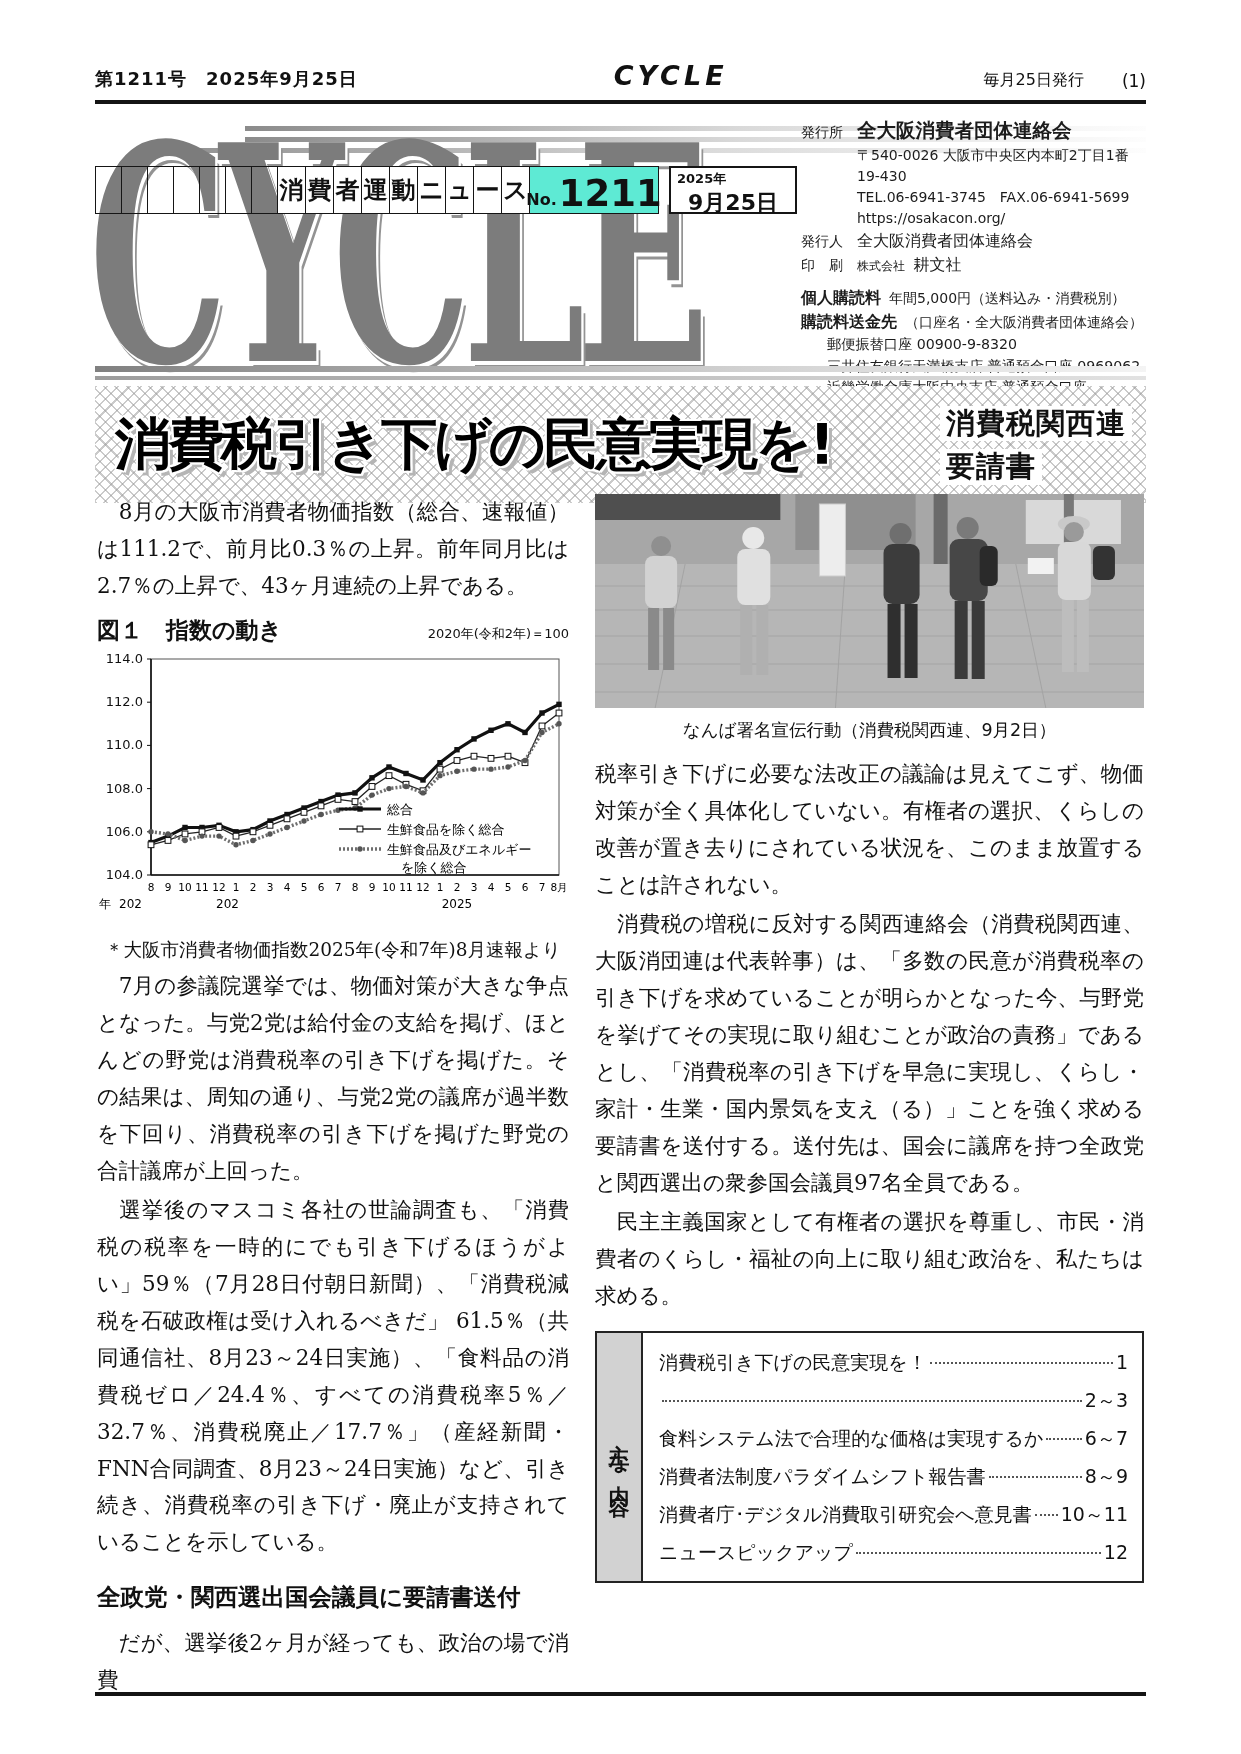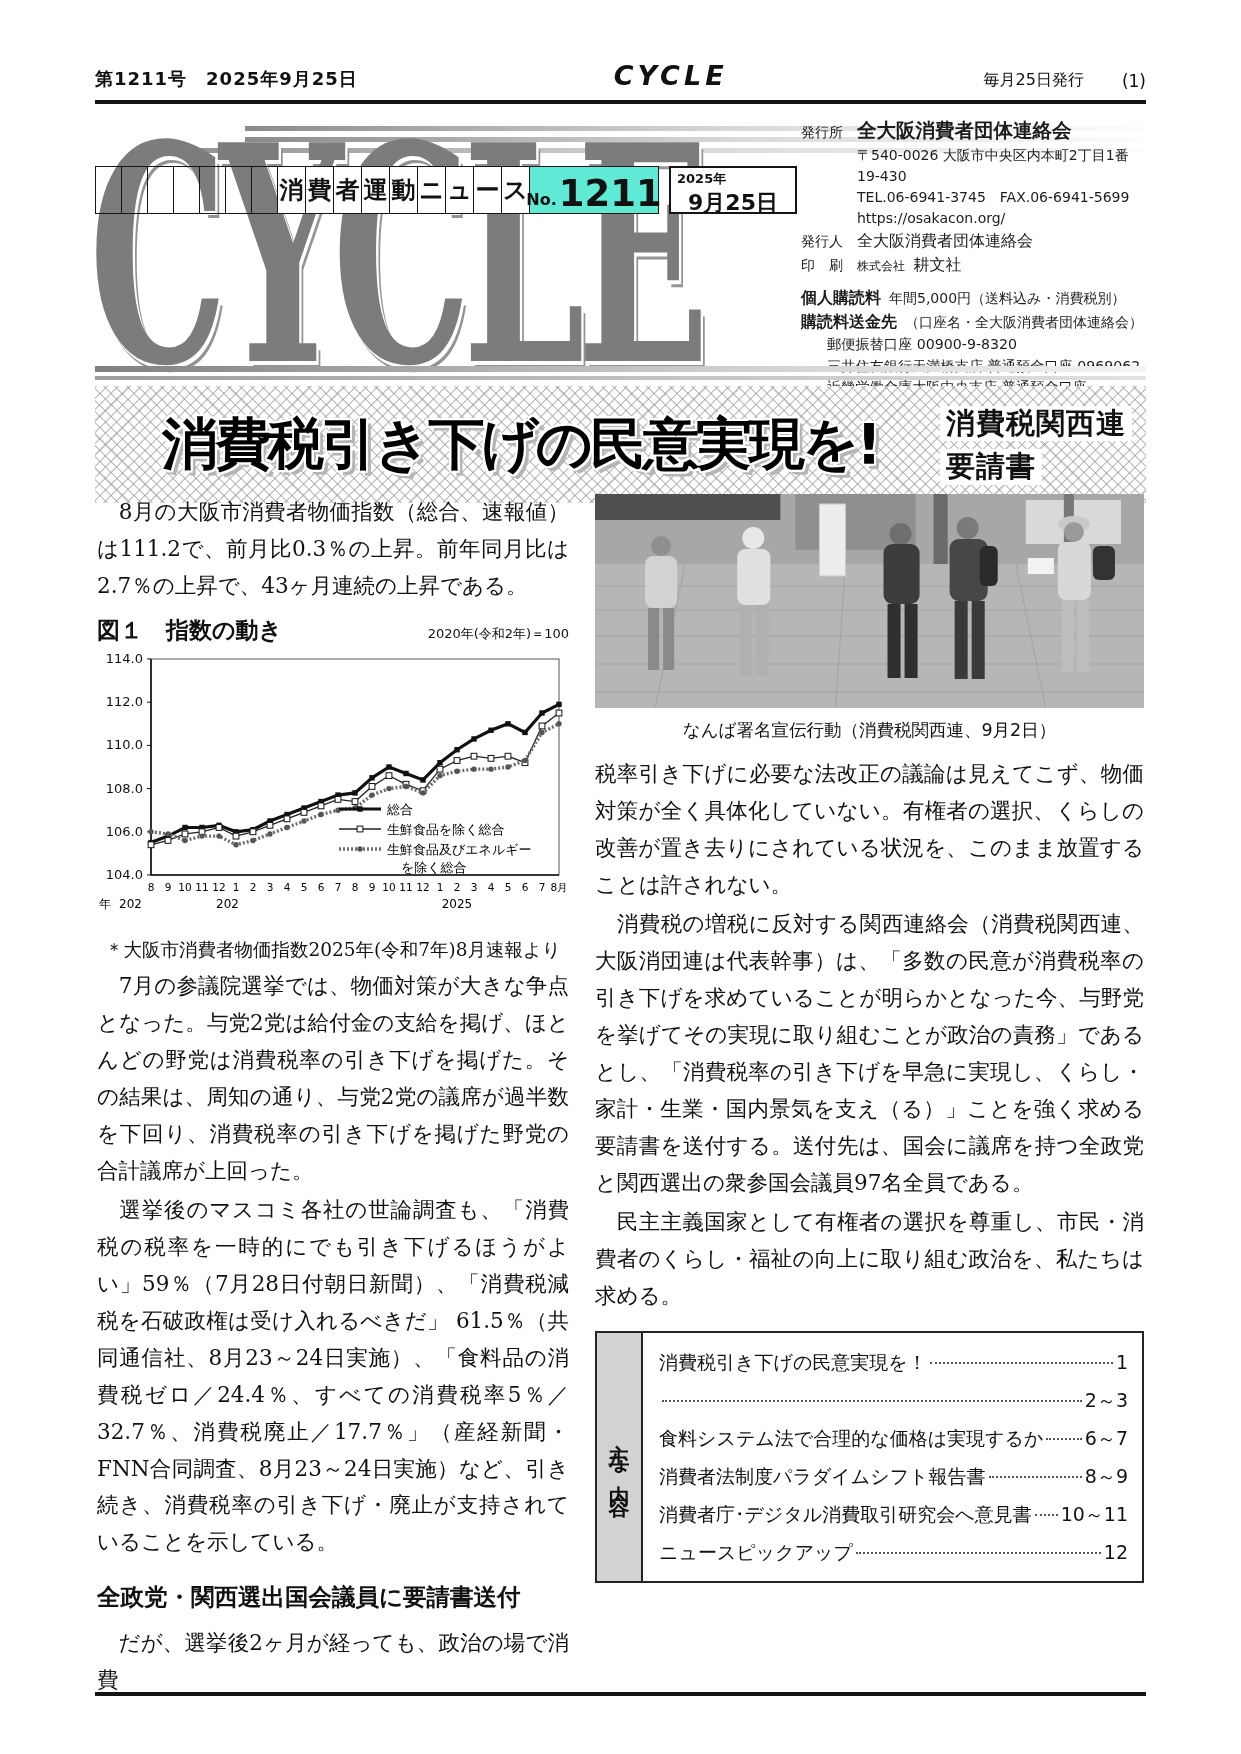--- a/index.html
+++ b/index.html
@@ -54,21 +54,21 @@
   .headline-wrap{position:absolute;top:366px;left:95px;right:95px;}
   .pre-bar{height:6px;background:linear-gradient(90deg,#808080,#cfcfcf 60%,#f4f4f4);margin-bottom:4px;}
   .pre-bar.b2{height:4px;background:linear-gradient(90deg,#9c9c9c,#e2e2e2);}
   .headline-box{margin-top:6px;position:relative;display:flex;align-items:center;gap:14px;
       padding:20px 14px 18px 20px;background-color:#fff;
       background-image:repeating-linear-gradient(45deg,rgba(150,150,150,.5) 0 1.5px,transparent 1.5px 8px),
                        repeating-linear-gradient(135deg,rgba(150,150,150,.5) 0 1.5px,transparent 1.5px 8px);}
   .headline-box h1{margin:0;flex:1;font-family:"DejaVu Sans",sans-serif;font-weight:900;
       font-size:56px;letter-spacing:-3px;white-space:nowrap;color:#000;
       text-shadow:-2px -2px 0 #fff,2px -2px 0 #fff,-2px 2px 0 #fff,2px 2px 0 #fff,
-                  0 -2px 0 #fff,0 2px 0 #fff,-2px 0 0 #fff,2px 0 0 #fff,5px 5px 0 #b5b5b5;text-align:center;}
+                  0 -2px 0 #fff,0 2px 0 #fff,-2px 0 0 #fff,2px 0 0 #fff,5px 5px 0 #b5b5b5;}
   .headline-side{display:flex;flex-direction:column;gap:8px;align-items:flex-start;}
   .headline-side span{background:#fff;padding:1px 6px;font:800 29px "DejaVu Sans",sans-serif;
       letter-spacing:1px;line-height:1.15;}
 
   
   .columns{position:absolute;top:494px;left:97px;right:97px;display:flex;gap:26px;}
   .col-left{width:472px;flex:0 0 472px;}
   .col-right{flex:1;min-width:0;}
   p.body{margin:0 0 2px 0;font-size:21.5px;line-height:1.72;text-align:justify;}
   .subhead{margin:20px 0 12px 0;font:800 23.5px "DejaVu Sans",sans-serif;letter-spacing:0;}

